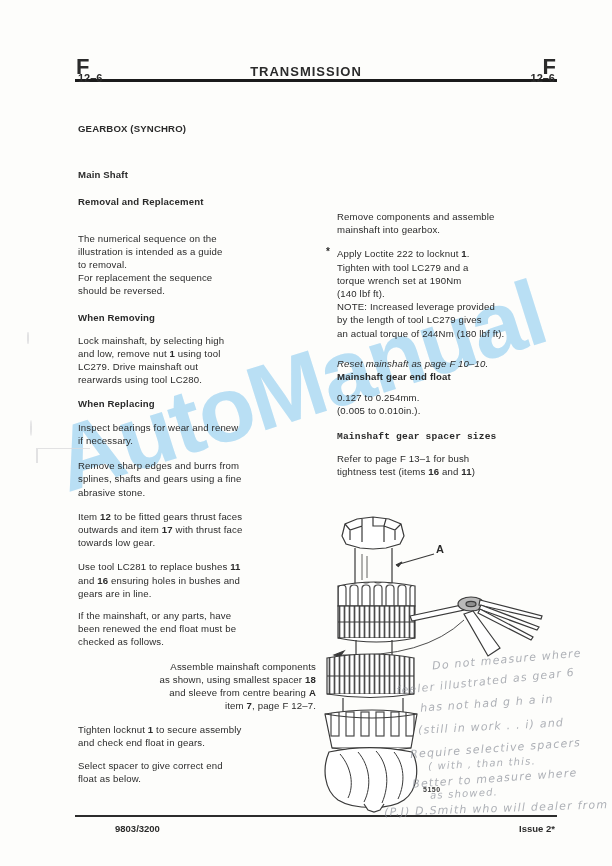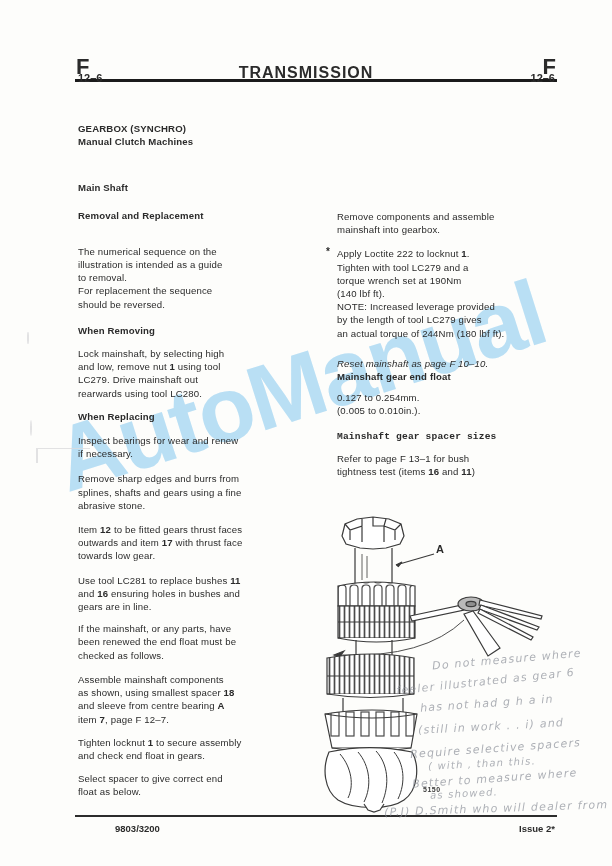--- a/index.html
+++ b/index.html
@@ -13,21 +13,21 @@
   .watermark{
     position:absolute;left:58px;top:416px;z-index:0;
     font-size:92px;font-weight:700;line-height:1;letter-spacing:-2px;
     color:#a9d8f3;opacity:.8;white-space:nowrap;
     transform:rotate(-17.5deg);transform-origin:0 50%;
     user-select:none;
   }
   
   .hdr-f{position:absolute;top:54px;font-size:22px;font-weight:700;z-index:1;}
   .hdr-center{position:absolute;top:64px;left:0;width:100%;text-align:center;
-    font-size:16px;font-weight:700;letter-spacing:1px;z-index:1;}
+    font-size:13px;font-weight:700;letter-spacing:1px;z-index:1;}
   .hdr-rule{position:absolute;left:75px;top:79px;width:482px;height:3px;background:#1b1b1b;z-index:1;}
   .pageno{position:absolute;top:72px;font-size:11px;font-weight:700;z-index:1;}
   
   .col{position:absolute;z-index:1;font-size:9.6px;line-height:13.2px;letter-spacing:.15px;}
   .col .h{font-weight:700;}
   .col p{margin:0;white-space:pre-line;}
   .col b{font-weight:700;}
   .titleblock div{font-weight:700;}
   .bullet-row{position:relative;}
   .bullet-row .bullet{position:absolute;left:-11px;top:-2px;font-size:10px;font-weight:700;}
@@ -59,21 +59,20 @@
   <div class="hdr-f" style="left:76px;">F</div>
   <div class="hdr-center">TRANSMISSION</div>
   <div class="hdr-f" style="right:56px;">F</div>
   <div class="hdr-rule"></div>
   <div class="pageno" style="left:78px;">12–6</div>
   <div class="pageno" style="right:57px;">12–6</div>
 
   <div class="col" style="left:78px;top:122px;width:238px;">
     <div class="titleblock">
       <div>GEARBOX (SYNCHRO)</div>
-      <div>Manual Clutch Machines</div>
     </div>
     <div class="h" style="margin-top:33px;">Main Shaft</div>
     <div class="h" style="margin-top:14px;">Removal and Replacement</div>
     <p style="margin-top:23px;"><span>The numerical sequence on the
 illustration is intended as a guide
 to removal.
 For replacement the sequence
 should be reversed.</span></p>
     <div class="h" style="margin-top:13px;">When Removing</div>
     <p style="margin-top:10px;"><span>Lock mainshaft, by selecting high
@@ -88,21 +87,21 @@
 abrasive stone.</span></p>
     <p style="margin-top:11px;"><span>Item </span><b>12</b><span> to be fitted gears thrust faces
 outwards and item </span><b>17</b><span> with thrust face
 towards low gear.</span></p>
     <p style="margin-top:11px;"><span>Use tool LC281 to replace bushes </span><b>11</b><span>
 and </span><b>16</b><span> ensuring holes in bushes and
 gears are in line.</span></p>
     <p style="margin-top:9px;"><span>If the mainshaft, or any parts, have
 been renewed the end float must be
 checked as follows.</span></p>
-    <p style="margin-top:11px;"><span>Assemble mainshaft components
+    <p style="margin-top:11px;text-align:right;"><span>Assemble mainshaft components
 as shown, using smallest spacer </span><b>18</b><span>
 and sleeve from centre bearing </span><b>A</b><span>
 item </span><b>7</b><span>, page F 12–7.</span></p>
     <p style="margin-top:10px;"><span>Tighten locknut </span><b>1</b><span> to secure assembly
 and check end float in gears.</span></p>
     <p style="margin-top:10px;"><span>Select spacer to give correct end
 float as below.</span></p>
   </div>
 
   <div class="col" style="left:337px;top:210px;width:228px;">

